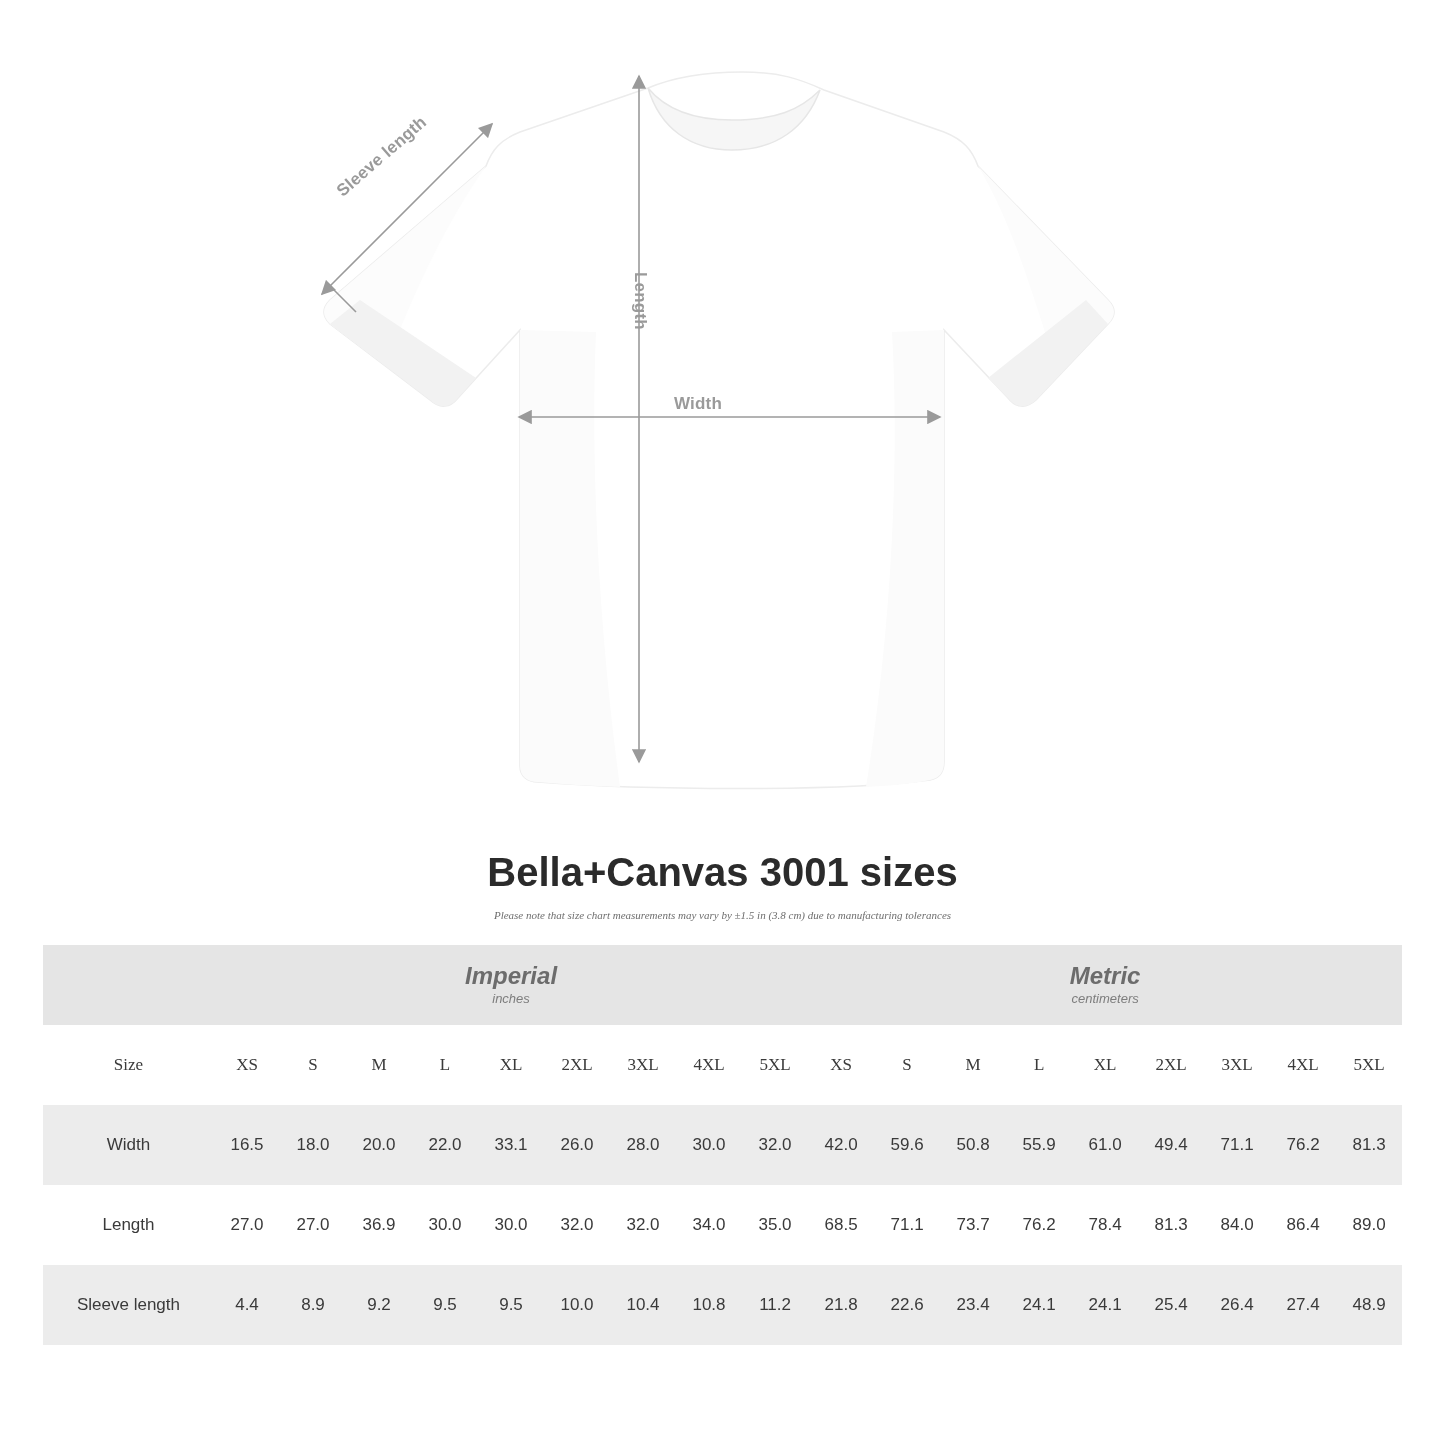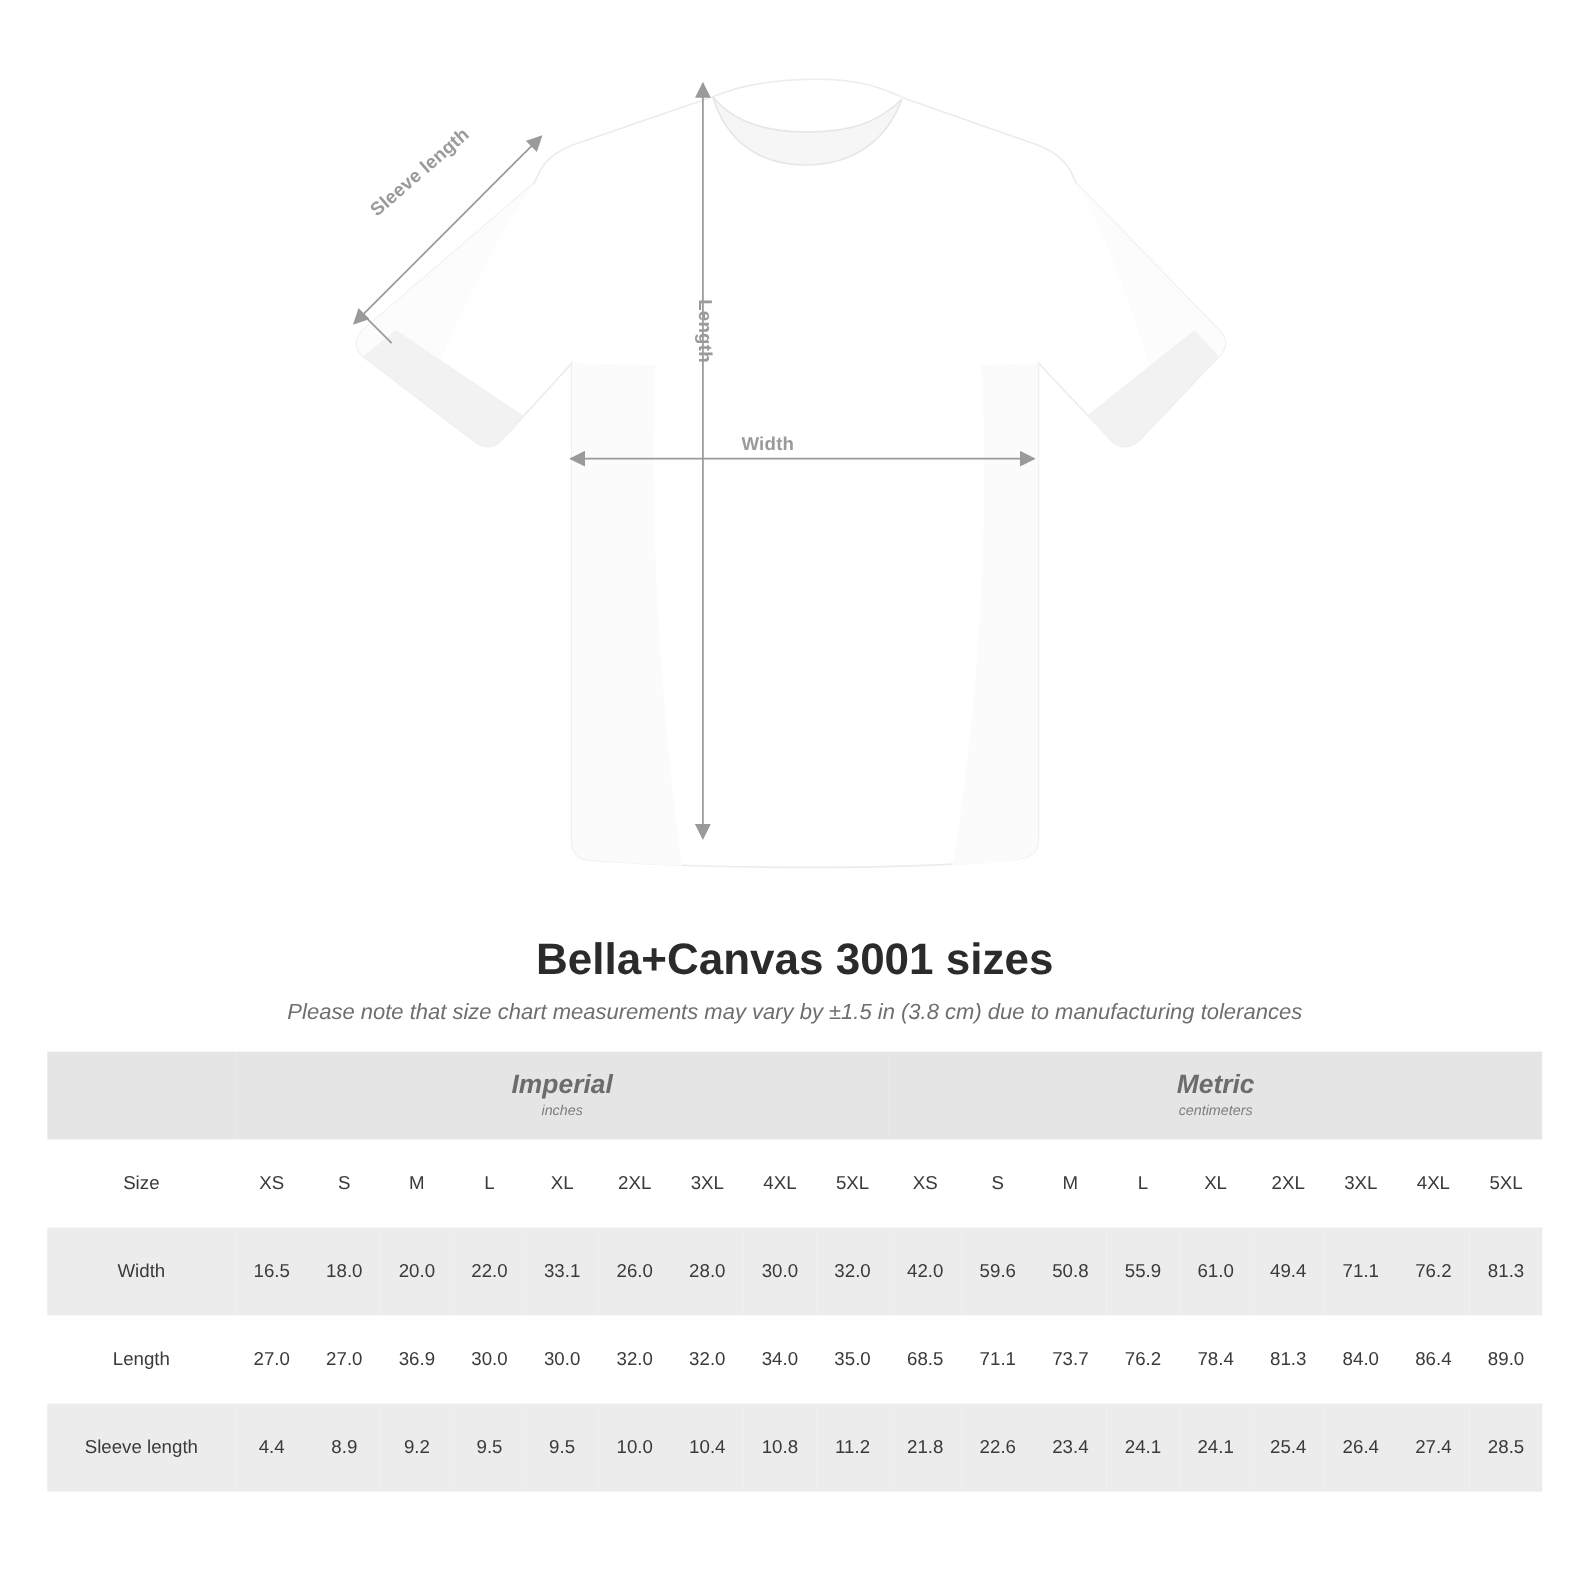--- a/index.html
+++ b/index.html
@@ -62,24 +62,25 @@
     text-align: center;
     padding-top: 20px;
   }
   .chart-title {
     font-size: 40px;
     font-weight: bold;
     color: #2b2b2b;
     margin: 0 0 14px 0;
   }
   .chart-note {
-    font-size: 20px;
+    font-size: 11px;
     font-style: italic;
     color: #6e6e6e;
     margin: 0 0 24px 0;
+    font-family: Liberation Serif, serif;
   }
 
   
   .table-wrap {
     padding: 0 43px;
   }
   table.size-table {
     width: 1359px;
     border-collapse: collapse;
     table-layout: fixed;
@@ -116,20 +117,21 @@
     font-weight: bold;
     color: #3a3a3a;
     font-size: 17px;
   }
   .size-head-row td {
     background: #ffffff;
     font-weight: bold;
     font-size: 17px;
     color: #3a3a3a;
     height: 86px;
+    font-family: Liberation Serif, serif;
   }
   .row-alt td {
     background: #ececec;
   }
   .row-plain td {
     background: #ffffff;
   }
 </style>
 </head>
 <body>
@@ -310,19 +312,19 @@
           <td>10.8</td>
           <td>11.2</td>
           <td>21.8</td>
           <td>22.6</td>
           <td>23.4</td>
           <td>24.1</td>
           <td>24.1</td>
           <td>25.4</td>
           <td>26.4</td>
           <td>27.4</td>
-          <td>28.5</td>
+          <td>48.9</td>
         </tr>
       </tbody>
     </table>
   </div>
 
 </div>
 
 </body></html>

